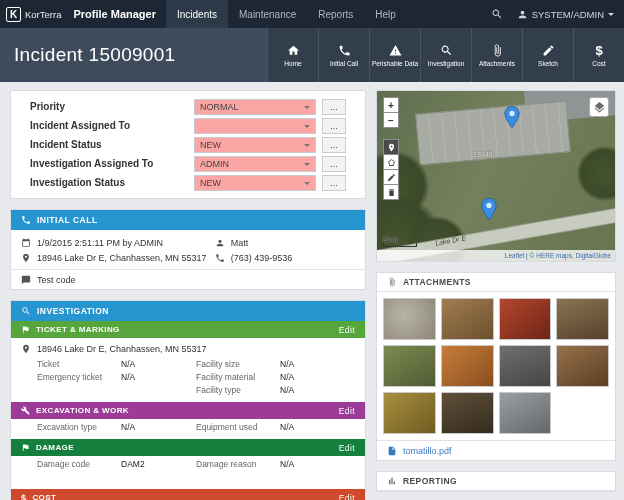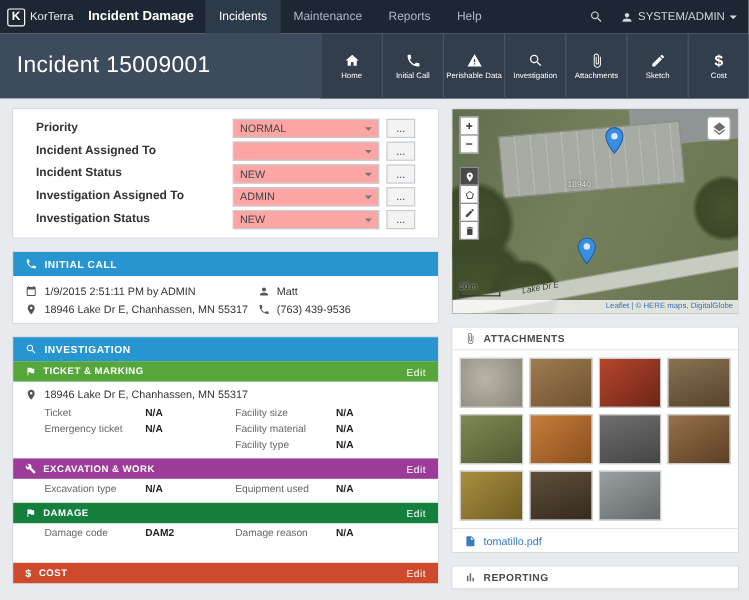--- a/index.html
+++ b/index.html
@@ -65,21 +65,21 @@
   .ic-row svg { width:10px; height:10px; fill:#555; flex:none; }
   .comment-row { border-top:1px solid #e4e4e4; padding:4px 10px; display:flex; align-items:center; gap:6px; font-size:9px; height:20px; }
   .comment-row svg { width:10px; height:10px; fill:#555; }
 
   
   .addr-row { display:flex; align-items:center; gap:6px; padding:5px 10px 2px; font-size:9px; height:18px; }
   .addr-row svg { width:10px; height:10px; fill:#555; flex:none; }
   .fgrid { display:grid; grid-template-columns:1fr 1fr; padding:1px 10px 6px 26px; }
   .pair { display:flex; gap:4px; height:13px; align-items:center; font-size:8.5px; }
   .pair .lbl { width:80px; color:#666; flex:none; }
-  .pair .val { color:#222; font-weight:bold; }
+  .pair .val { color:#222; font-weight:normal; }
 
   
   .map { position:relative; height:170px; overflow:hidden; background:linear-gradient(115deg,#5f6e4e 0%, #74805c 45%, #66744f 100%); }
   .roof-top { position:absolute; left:148px; top:-6px; width:95px; height:34px; background:#8f9494; transform:rotate(-5deg); }
   .lot { position:absolute; left:40px; top:16px; width:152px; height:52px; background:repeating-linear-gradient(90deg, #a7aba4 0 12px, #b4b8b0 12px 13px); transform:rotate(-5deg); border:1px solid #8d9189; }
   .tree { position:absolute; border-radius:50%; background:radial-gradient(circle,#46532f 0%, #3c4929 60%, transparent 72%); }
   .t1 { left:-18px; top:60px; width:70px; height:70px; }
   .t2 { left:-25px; top:105px; width:90px; height:90px; }
   .t3 { left:30px; top:125px; width:60px; height:60px; }
   .t4 { left:200px; top:55px; width:55px; height:55px; }
@@ -123,21 +123,21 @@
   .pdf-link { font-size:9px; color:#3a7abf; text-decoration:none; cursor:pointer; }
 </style>
 </head>
 <body>
 
 <div class="topbar">
   <div class="brand">
     <span class="logo-k">K</span>
     <span class="brand-name">KorTerra</span>
   </div>
-  <span class="app-title">Incident Damage</span>
+  <span class="app-title">Profile Manager</span>
   <div class="nav">
     <div class="nav-item active">Incidents</div>
     <div class="nav-item">Maintenance</div>
     <div class="nav-item">Reports</div>
     <div class="nav-item">Help</div>
   </div>
   <div class="spacer"></div>
   <div class="top-icon">
     <svg viewBox="0 0 24 24">
         <path d="M15.5 14h-.79l-.28-.27a6.5 6.5 0 1 0-.7.7l.27.28v.79l5 4.99L20.49 19l-4.99-5zm-6 0A4.5 4.5 0 1 1 14 9.5 4.5 4.5 0 0 1 9.5 14z"></path>
@@ -269,20 +269,26 @@
               </svg>
             <span>Matt</span>
           </div>
           <div class="ic-row">
             <svg viewBox="0 0 24 24">
                 <path d="M6.6 10.8c1.5 3 3.9 5.4 6.9 6.9l2.3-2.3c.3-.3.7-.4 1-.2 1.1.4 2.3.6 3.5.6.6 0 1 .4 1 1V20c0 .6-.4 1-1 1C10.6 21 3 13.4 3 4c0-.6.4-1 1-1h3.2c.6 0 1 .4 1 1 0 1.2.2 2.4.6 3.5.1.3 0 .7-.2 1l-2.3 2.3z"></path>
               </svg>
             <span>(763) 439-9536</span>
           </div>
         </div>
+      </div>
+      <div class="comment-row">
+        <svg viewBox="0 0 24 24">
+            <path d="M20 2H4c-1.1 0-2 .9-2 2v18l4-4h14c1.1 0 2-.9 2-2V4c0-1.1-.9-2-2-2z"></path>
+          </svg>
+        <span>Test code</span>
       </div>
     </div>
 
     <div class="panel">
       <div class="phead">
         <svg viewBox="0 0 24 24">
             <path d="M15.5 14h-.79l-.28-.27a6.5 6.5 0 1 0-.7.7l.27.28v.79l5 4.99L20.49 19l-4.99-5zm-6 0A4.5 4.5 0 1 1 14 9.5 4.5 4.5 0 0 1 9.5 14z"></path>
           </svg>
         <span>INVESTIGATION</span>
       </div>

